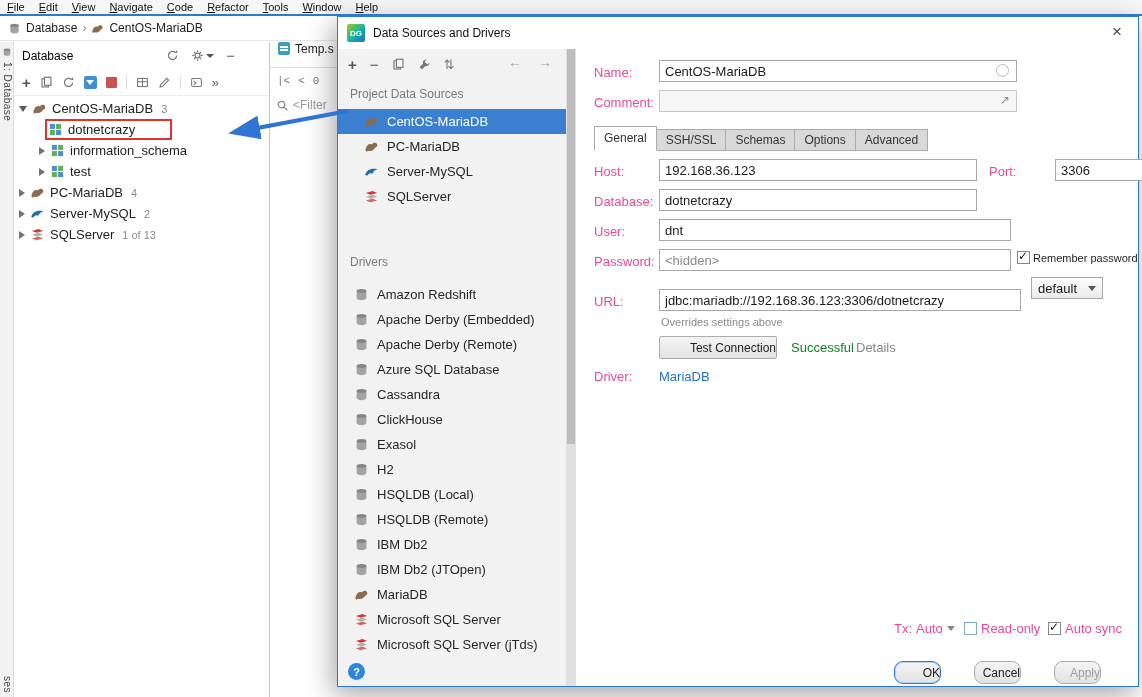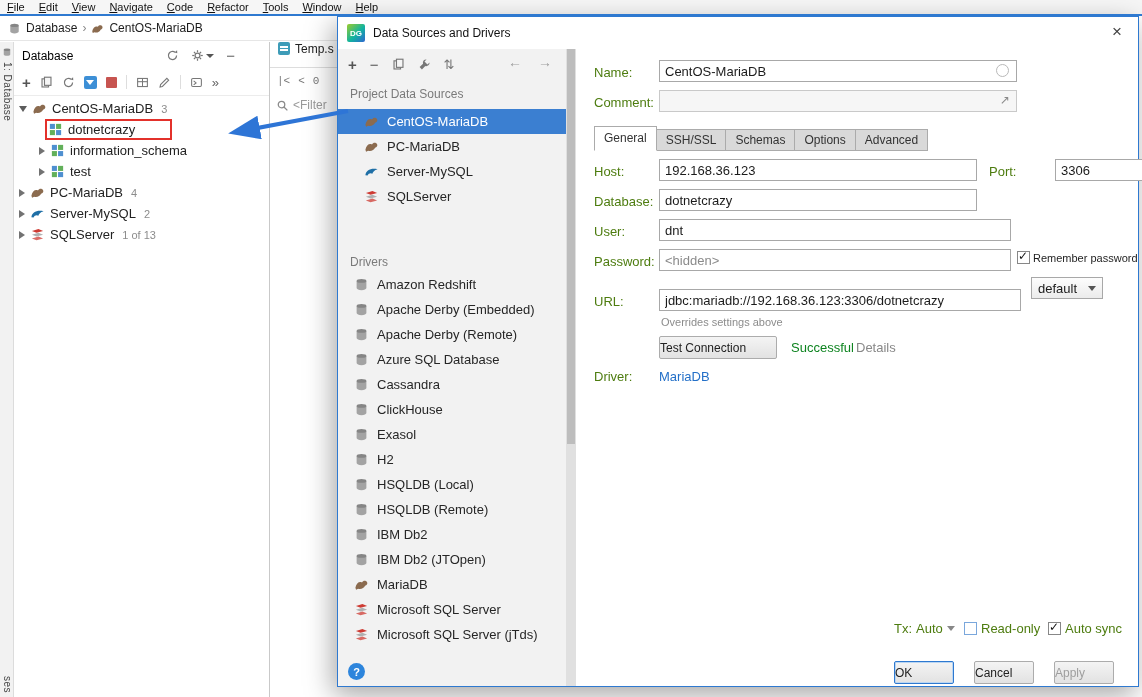--- a/index.html
+++ b/index.html
@@ -62,44 +62,44 @@
   .dlg-close{position:absolute;right:0;top:0;width:42px;height:30px;display:flex;align-items:center;justify-content:center;font-size:17px;color:#444;}
 
   .dlg-left{position:absolute;left:0;top:32px;width:228px;bottom:0;background:#F2F2F2;}
   .dlt{position:absolute;left:10px;top:5px;height:20px;display:flex;align-items:center;gap:13px;color:#5A5A5A;}
   .dlt-nav{position:absolute;right:14px;top:5px;display:flex;gap:16px;color:#9E9E9E;font-size:14px;}
   .panel-h{position:absolute;left:12px;color:#7A7A7A;font-size:12px;}
   .src-list{position:absolute;left:0;top:60px;right:0;}
   .ds-row{height:25px;display:flex;align-items:center;gap:8px;padding-left:26px;font-size:13px;color:#262626;}
   .ds-row.sel{background:#3B7FD1;color:#fff;}
   .drv-list{position:absolute;left:0;top:228px;right:0;}
-  .drv-row{height:25px;display:flex;align-items:flex-start;gap:8px;padding-left:16px;font-size:13px;color:#262626;}
+  .drv-row{height:25px;display:flex;align-items:flex-end;gap:8px;padding-left:16px;font-size:13px;color:#262626;}
   .help{position:absolute;left:10px;top:614px;width:17px;height:17px;border-radius:50%;background:#2D85DC;color:#fff;
         display:flex;align-items:center;justify-content:center;font-size:11px;font-weight:bold;}
 
   .dlg-scroll{position:absolute;left:228px;top:32px;width:10px;bottom:0;background:#E0E0E0;}
   .dlg-thumb{position:absolute;left:1px;top:0;width:8px;height:62%;background:#BDBDBD;}
 
   .dlg-form{position:absolute;left:238px;top:32px;right:0;bottom:0;background:#fff;}
-  .fl{position:absolute;font-size:13px;color:#4d7c0f;}
+  .fl{position:absolute;font-size:13px;color:#ec4899;}
   .inp{position:absolute;height:22px;border:1px solid #A8A8A8;background:#fff;color:#1b1b1b;
        font-family:"Liberation Sans","DejaVu Sans",sans-serif;font-size:13px;padding:0 5px;box-sizing:border-box;outline:none;}
   .inp.grey{background:#F6F6F6;border-color:#C9C9C9;}
   .inp.hiddenval{color:#8A8A8A;}
   .spin{position:absolute;width:13px;height:13px;border:1.5px solid #B9B9B9;border-radius:50%;box-sizing:border-box;}
   .expand{position:absolute;color:#8A8A8A;font-size:12px;}
   .tabs{position:absolute;left:18px;top:77px;display:flex;align-items:flex-end;}
   .tab{height:20px;line-height:20px;padding:0 9px;background:#D9D9D9;border:1px solid #ABABAB;margin-right:-1px;font-size:12px;color:#333;}
   .tab.active{background:#fff;height:23px;line-height:23px;position:relative;z-index:2;border-bottom:1px solid #fff;}
   .note{position:absolute;font-size:11px;color:#8C8C8C;}
   .btn{height:23px;background:linear-gradient(#F4F4F4,#E2E2E2);border:1px solid #ACACAC;border-radius:2px;
-       display:flex;align-items:center;justify-content:flex-start;font-size:12px;color:#222;box-sizing:border-box;}
+       display:flex;align-items:center;justify-content:flex-end;font-size:12px;color:#222;box-sizing:border-box;}
   .btn.primary{border:1px solid #2E79D0;box-shadow:0 0 0 1px #BBD6F2 inset;}
   .btn.disabled{color:#9E9E9E;}
-  .ok-row .btn{position:absolute;width:60px;}
+  .ok-row .btn{position:absolute;width:47px;border-radius:9px;}
   .combo{position:absolute;height:22px;border:1px solid #A8A8A8;background:linear-gradient(#FDFDFD,#EBEBEB);
          display:flex;align-items:center;justify-content:space-between;padding:0 6px;font-size:13px;box-sizing:border-box;color:#1b1b1b;}
   .caret{width:0;height:0;border-left:4px solid transparent;border-right:4px solid transparent;border-top:5px solid #555;}
   .green{color:#0E8420;}
   .link{color:#2470C8;}
   .dim{color:#888;}
   .cb{width:13px;height:13px;border:1px solid #878787;background:#fff;display:inline-block;position:relative;box-sizing:border-box;flex:none;}
   .cb.checked::after{content:"\2713";position:absolute;left:0;top:-3px;font-size:12px;font-weight:bold;color:#111;}
   .cb.bluish{border-color:#7AA7DC;}
   .smalltext{font-size:11px;color:#1e1e1e;}

